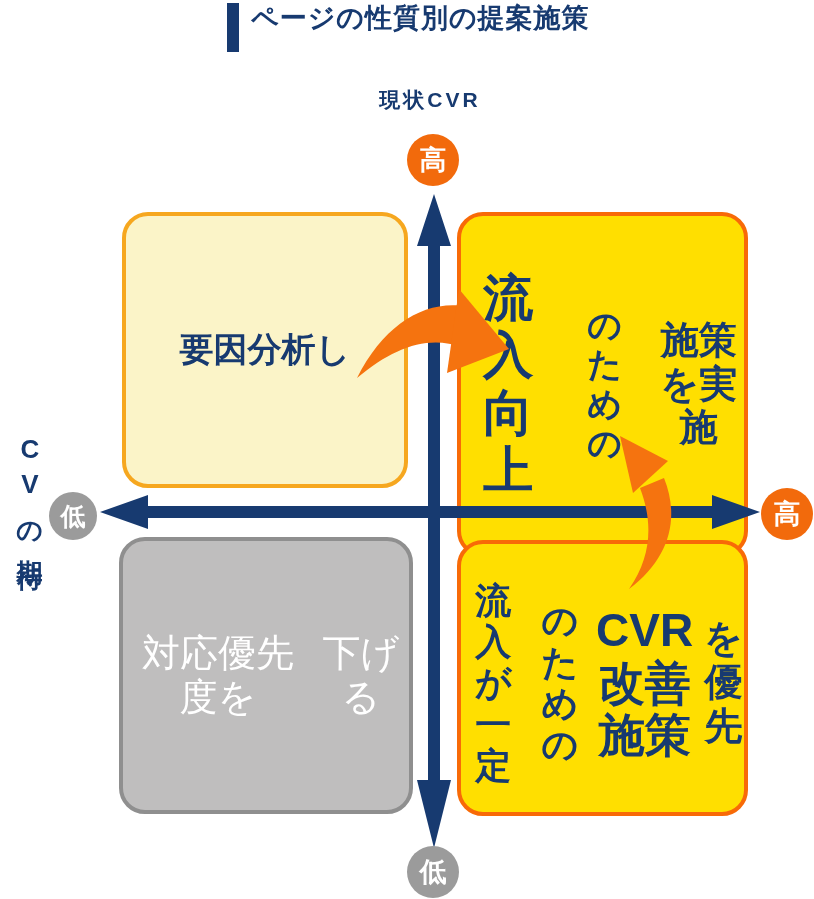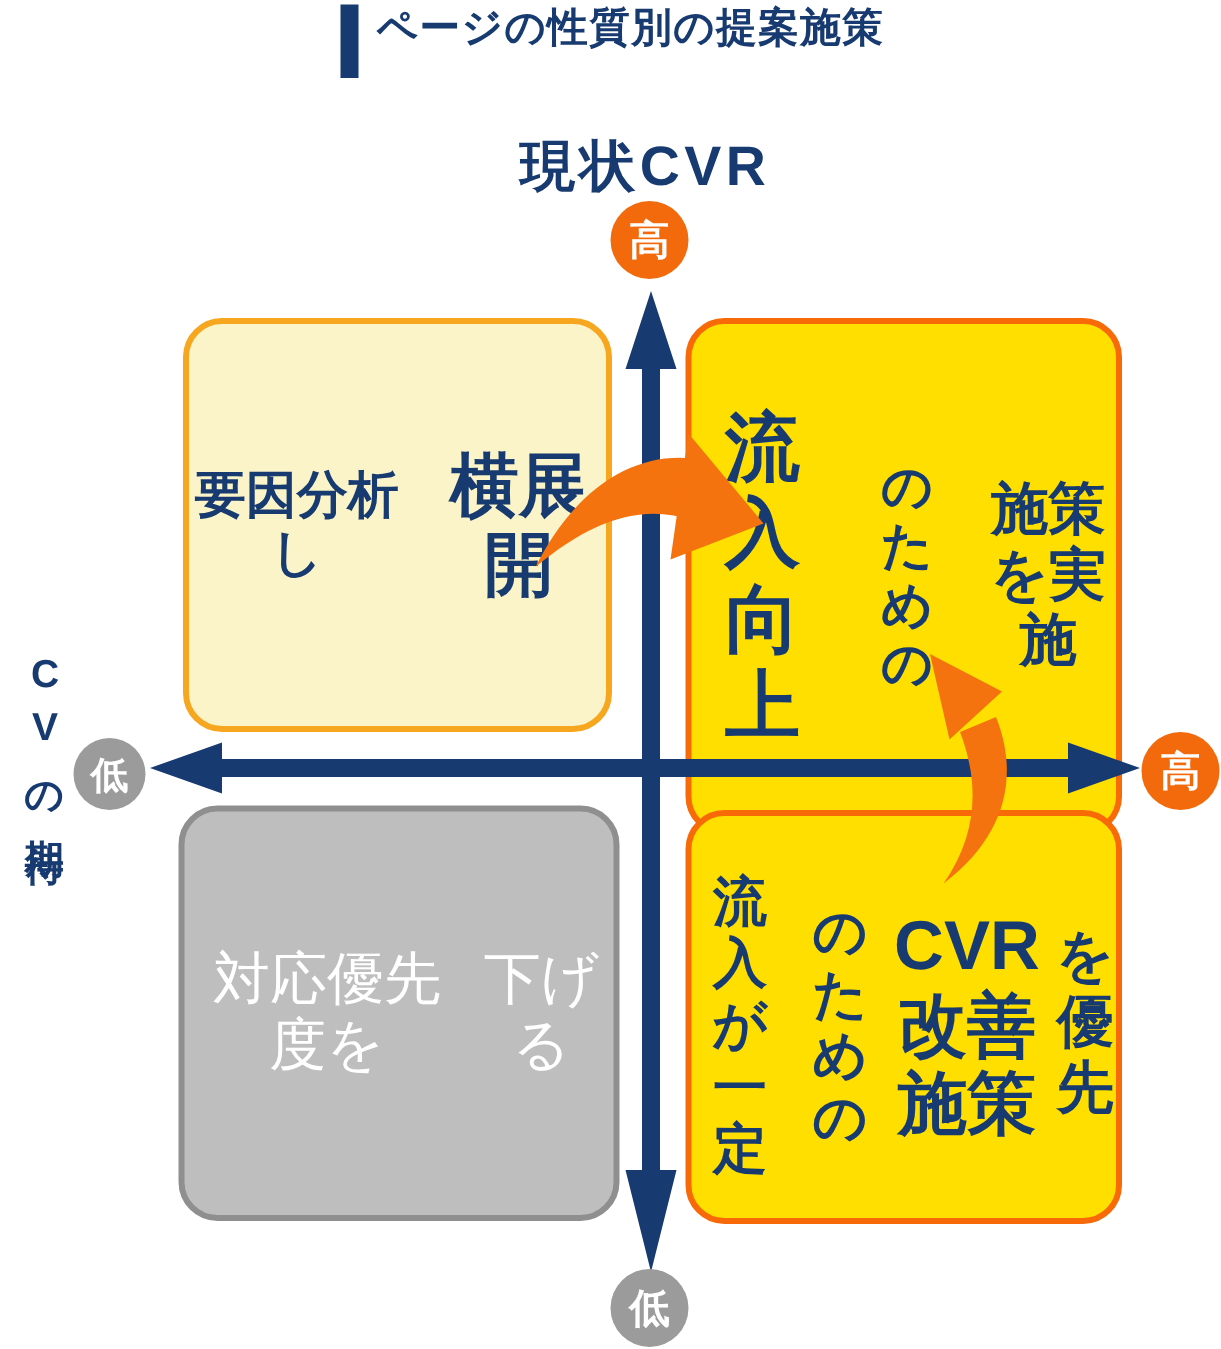--- a/index.html
+++ b/index.html
@@ -19,21 +19,21 @@
   }
   .page-title {
     position: absolute; left: 251px; top: 0;
     font-size: 27px; font-weight: bold; letter-spacing: 1px;
     color: var(--navy, #173A70); margin: 0; white-space: nowrap;
   }
   
   .axis-top-label {
     position: absolute; left: 430px; top: 86px;
     transform: translateX(-50%);
-    font-size: 37px; font-weight: bold; letter-spacing: 3px;
+    font-size: 21px; font-weight: bold; letter-spacing: 3px;
     color: var(--navy, #173A70); white-space: nowrap;
   }
   .axis-left-label {
     position: absolute; left: 13px; top: 434px; height: 176px;
     writing-mode: vertical-lr; text-orientation: upright;
     font-size: 26px; font-weight: bold; letter-spacing: 5px;
     color: var(--navy, #173A70);
   }
   
   .marker {
@@ -99,21 +99,20 @@
 <div class="canvas">
 
   <div class="title-bar"></div>
   <h1 class="page-title">ページの性質別の提案施策</h1>
 
   <div class="axis-top-label">現状CVR</div>
   <div class="axis-left-label">CVの期待</div>
 
   <div class="qbox tl">
     <span class="q-line sz34">要因分析し</span>
-    <span class="q-line sz46">横展開</span>
   </div>
   <div class="qbox tr">
     <span class="q-line sz50">流入向上</span>
     <span class="q-line sz34">のための</span>
     <span class="q-line sz38">施策を実施</span>
   </div>
   <div class="qbox bl">
     <span class="q-line white-normal">対応優先度を</span>
     <span class="q-line white-normal">下げる</span>
   </div>

